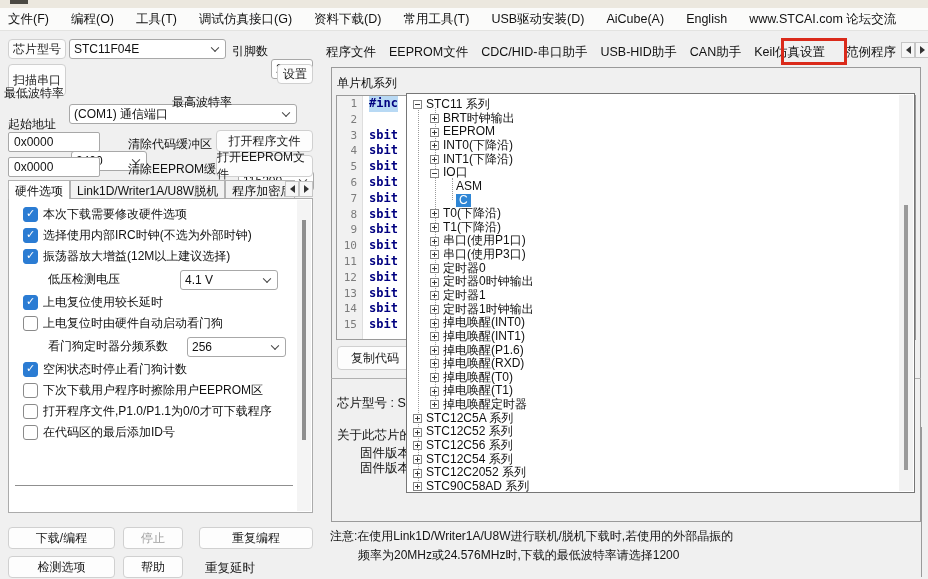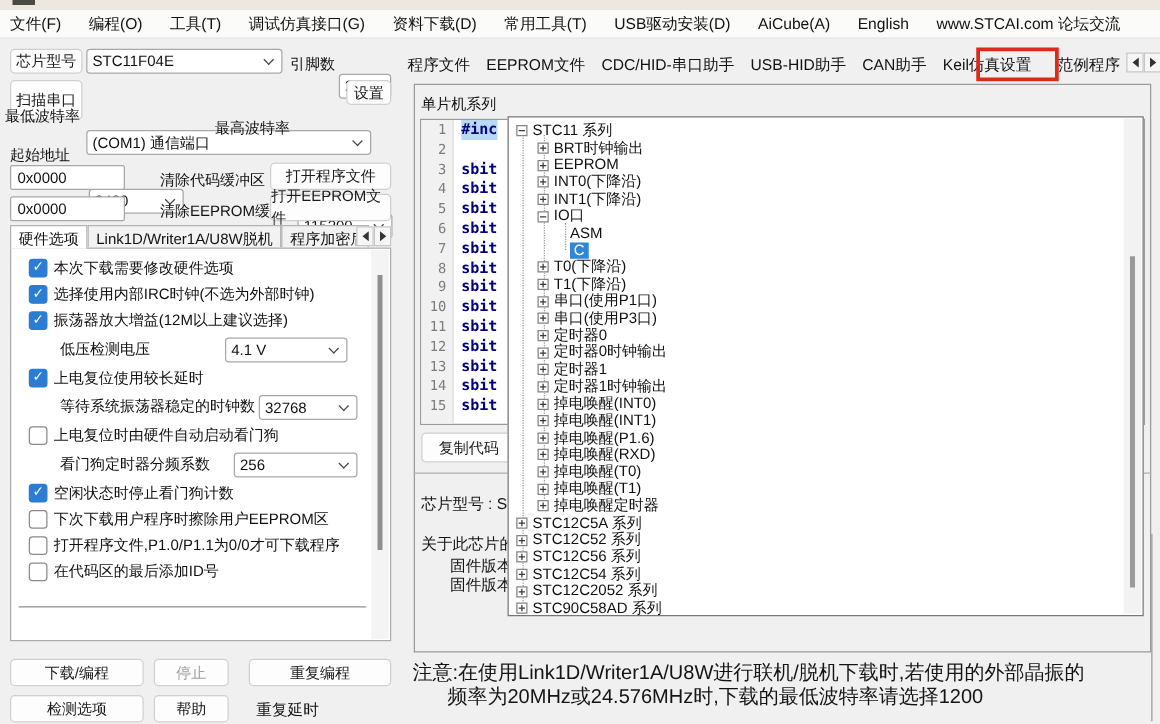--- a/index.html
+++ b/index.html
@@ -71,21 +71,21 @@
   #tree-panel { left:406px; top:93px; width:509px; height:400px; background:#fff; border:1px solid #767676; z-index:5; overflow:hidden; }
   .trow { height:13.65px; line-height:13.6px; display:flex; align-items:center; white-space:nowrap; font-size:12px; }
   .tg { width:9px; height:9px; border:1px solid #848484; background:#fff; position:relative; flex:0 0 9px; margin-right:4px; }
   .tg::before { content:""; position:absolute; left:1px; top:3px; width:5px; height:1px; background:#3a3a3a; }
   .tg.plus::after { content:""; position:absolute; left:3px; top:1px; width:1px; height:5px; background:#3a3a3a; }
   .tlabel.sel { background:#2f86d5; color:#fff; padding:0 3px; }
   .guide { position:absolute; border-left:1px dotted #9a9a9a; width:0; }
   #tree-scroll { position:absolute; right:1px; top:1px; width:14px; height:396px; background:#f2f2f2; }
   #tree-thumb { position:absolute; left:5px; top:110px; width:4px; height:265px; background:#9a9a9a; }
 
-  .note { white-space:nowrap; font-size:16px; color:#141414; }
+  .note { white-space:nowrap; font-size:12px; color:#141414; }
   .infoline { white-space:nowrap; font-size:12.5px; color:#141414; }
   #win-scroll { left:921px; top:427px; width:1px; height:150px; background:#9a9a9a; }
 </style>
 </head>
 <body>
 
 
 
 
 <div class="abs" id="top-strip"></div>
@@ -182,28 +182,20 @@
         <span class="indent"></span>
         <span class="lbl">低压检测电压</span>
         <div class="combo" style="position: absolute; left: 140px; width: 98px; height: 20px; margin-left: 31px;">
           <span class="val">4.1 V</span>
           <span class="chev"></span>
         </div>
       </div>
       <div class="optrow">
         <span class="cb on"></span>
         <span class="lbl">上电复位使用较长延时</span>
-      </div>
-      <div class="optrow sel-row" style="position: relative;">
-        <span class="indent"></span>
-        <span class="lbl">等待系统振荡器稳定的时钟数</span>
-        <div class="combo" style="position: absolute; left: 198px; width: 79px; height: 20px;">
-          <span class="val">32768</span>
-          <span class="chev"></span>
-        </div>
       </div>
       <div class="optrow">
         <span class="cb off"></span>
         <span class="lbl">上电复位时由硬件自动启动看门狗</span>
       </div>
       <div class="optrow sel-row" style="position: relative;">
         <span class="indent"></span>
         <span class="lbl">看门狗定时器分频系数</span>
         <div class="combo" style="position: absolute; left: 178px; width: 99px; height: 20px;">
           <span class="val">256</span>

